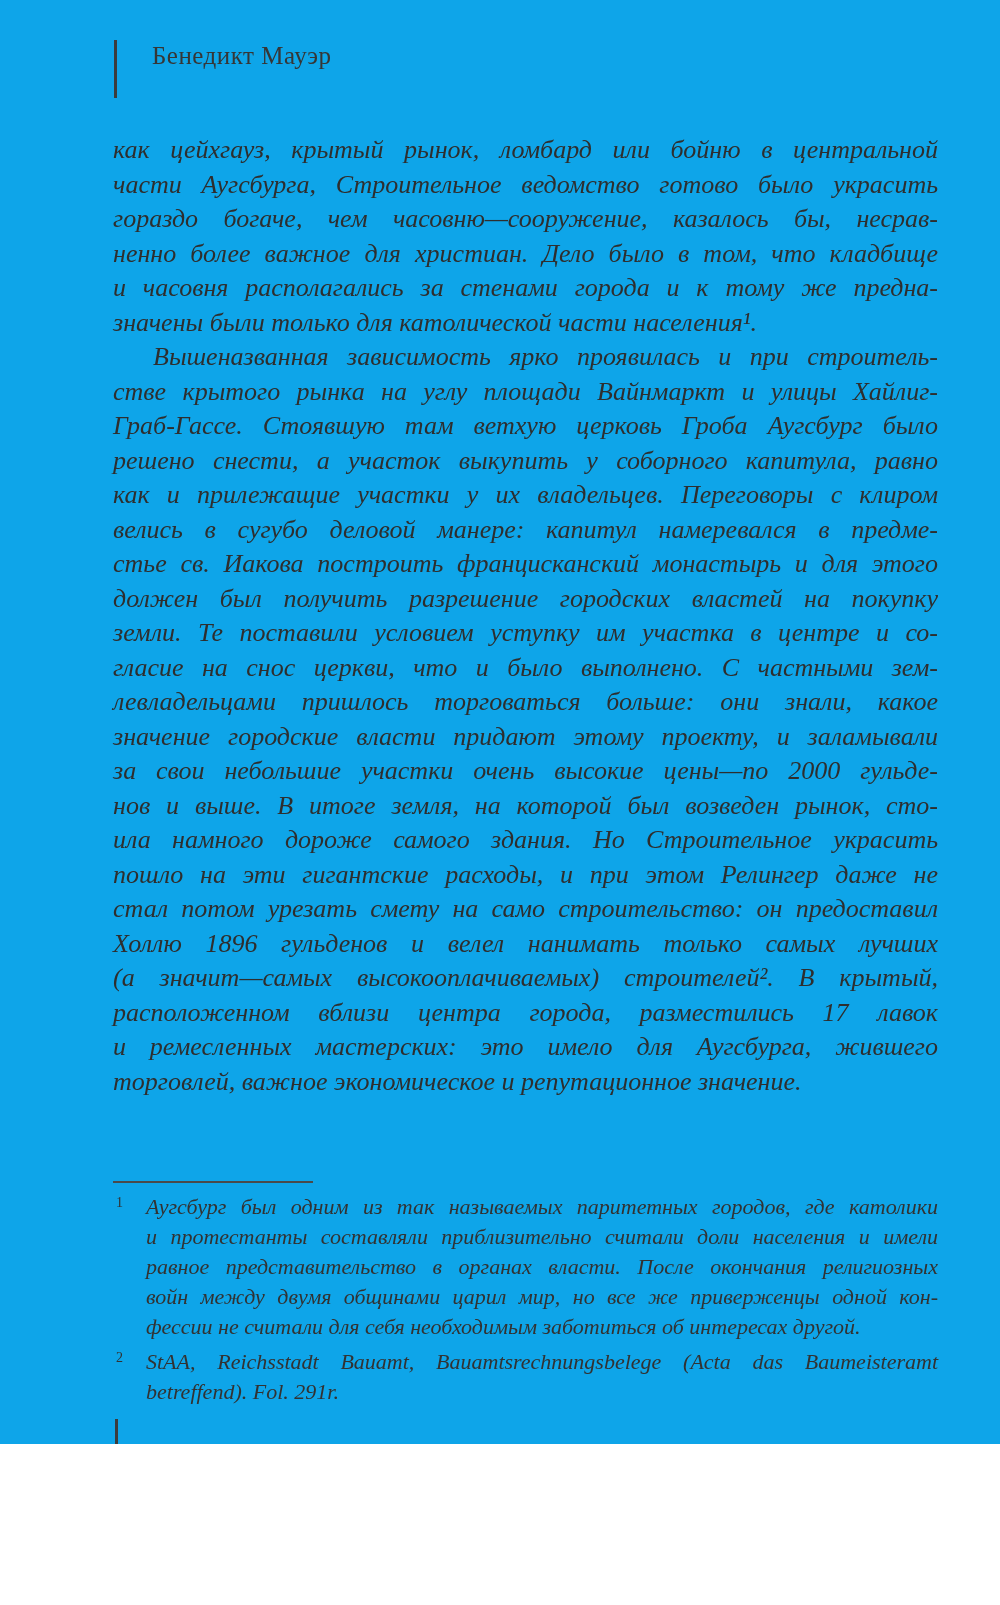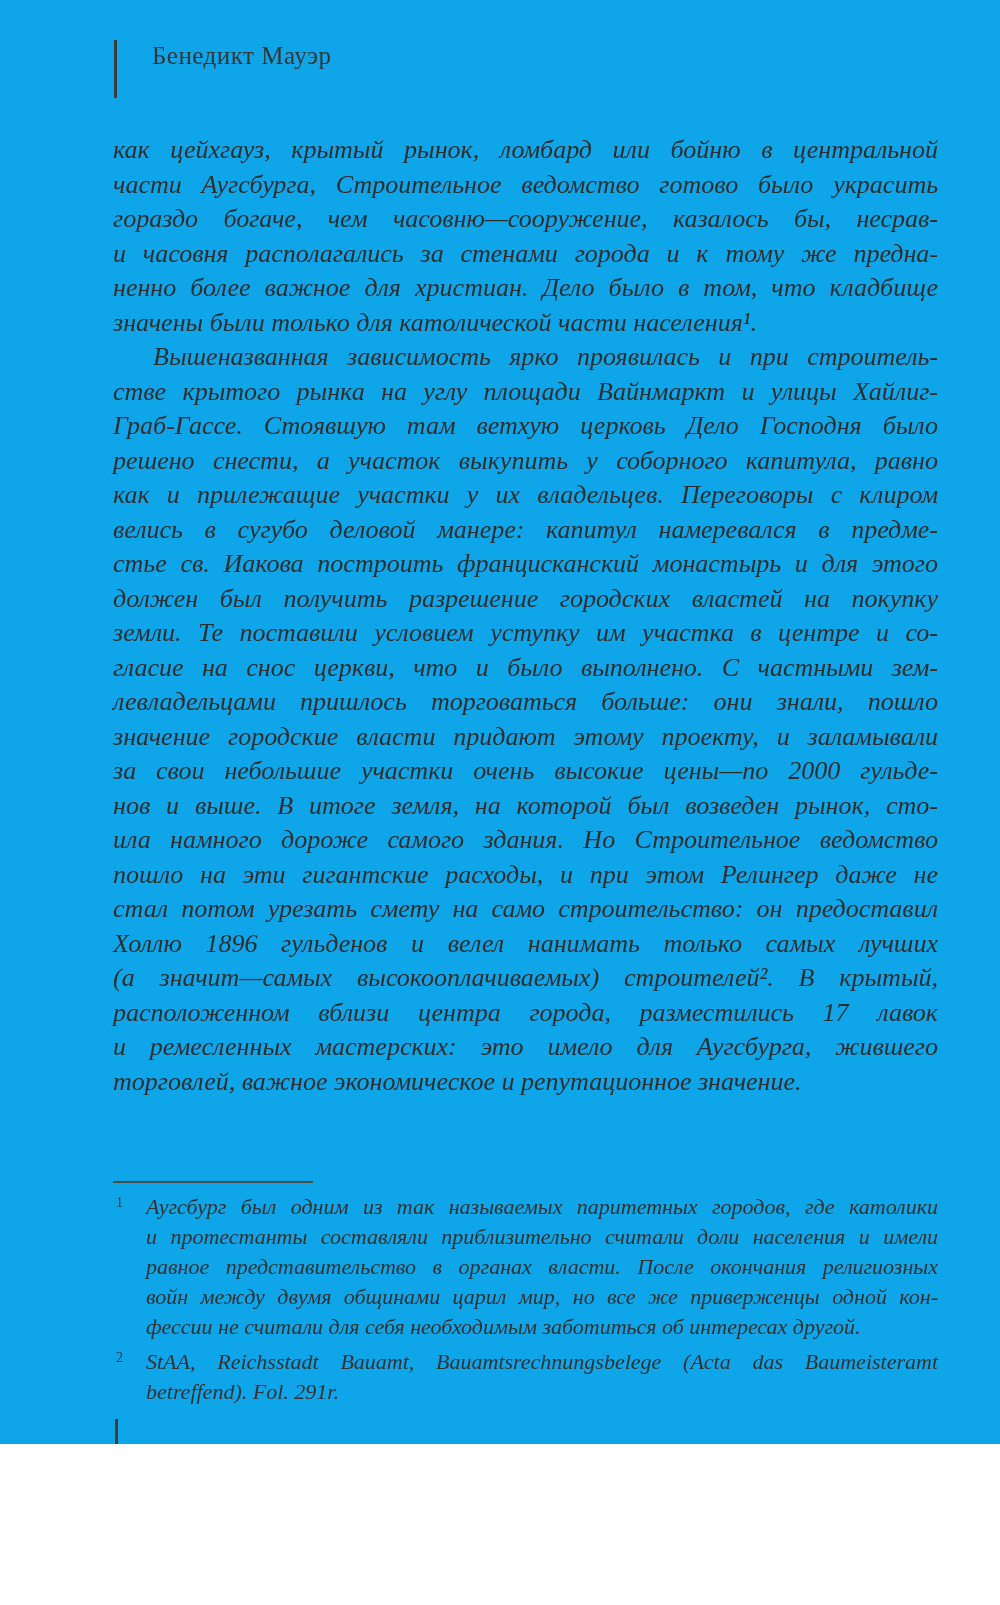--- a/index.html
+++ b/index.html
@@ -117,40 +117,40 @@
 <div class="page">
 
   <div class="header-rule"></div>
   <div class="author">Бенедикт Мауэр</div>
 
   <div class="body-text">
     <div class="paragraph">
         <div class="line first">как цейхгауз, крытый рынок, ломбард или бойню в центральной</div>
         <div class="line">части Аугсбурга, Строительное ведомство готово было украсить</div>
         <div class="line">гораздо богаче, чем часовню—сооружение, казалось бы, несрав-</div>
+        <div class="line">ненно более важное для христиан. Дело было в том, что кладбище</div>
         <div class="line">и часовня располагались за стенами города и к тому же предна-</div>
-        <div class="line">ненно более важное для христиан. Дело было в том, что кладбище</div>
         <div class="line last">значены были только для католической части населения¹.</div>
       </div>
     <div class="paragraph para-indent">
         <div class="line first">Вышеназванная зависимость ярко проявилась и при строитель-</div>
         <div class="line">стве крытого рынка на углу площади Вайнмаркт и улицы Хайлиг-</div>
-        <div class="line">Граб-Гассе. Стоявшую там ветхую церковь Дело Господня было</div>
+        <div class="line">Граб-Гассе. Стоявшую там ветхую церковь Гроба Аугсбург было</div>
         <div class="line">решено снести, а участок выкупить у соборного капитула, равно</div>
         <div class="line">как и прилежащие участки у их владельцев. Переговоры с клиром</div>
         <div class="line">велись в сугубо деловой манере: капитул намеревался в предме-</div>
         <div class="line">стье св. Иакова построить францисканский монастырь и для этого</div>
         <div class="line">должен был получить разрешение городских властей на покупку</div>
         <div class="line">земли. Те поставили условием уступку им участка в центре и со-</div>
         <div class="line">гласие на снос церкви, что и было выполнено. С частными зем-</div>
-        <div class="line">левладельцами пришлось торговаться больше: они знали, пошло</div>
+        <div class="line">левладельцами пришлось торговаться больше: они знали, какое</div>
         <div class="line">значение городские власти придают этому проекту, и заламывали</div>
         <div class="line">за свои небольшие участки очень высокие цены—по 2000 гульде-</div>
         <div class="line">нов и выше. В итоге земля, на которой был возведен рынок, сто-</div>
-        <div class="line">ила намного дороже самого здания. Но Строительное ведомство</div>
+        <div class="line">ила намного дороже самого здания. Но Строительное украсить</div>
         <div class="line">пошло на эти гигантские расходы, и при этом Релингер даже не</div>
         <div class="line">стал потом урезать смету на само строительство: он предоставил</div>
         <div class="line">Холлю 1896 гульденов и велел нанимать только самых лучших</div>
         <div class="line">(а значит—самых высокооплачиваемых) строителей². В крытый,</div>
         <div class="line">расположенном вблизи центра города, разместились 17 лавок</div>
         <div class="line">и ремесленных мастерских: это имело для Аугсбурга, жившего</div>
         <div class="line last">торговлей, важное экономическое и репутационное значение.</div>
       </div>
   </div>
 

